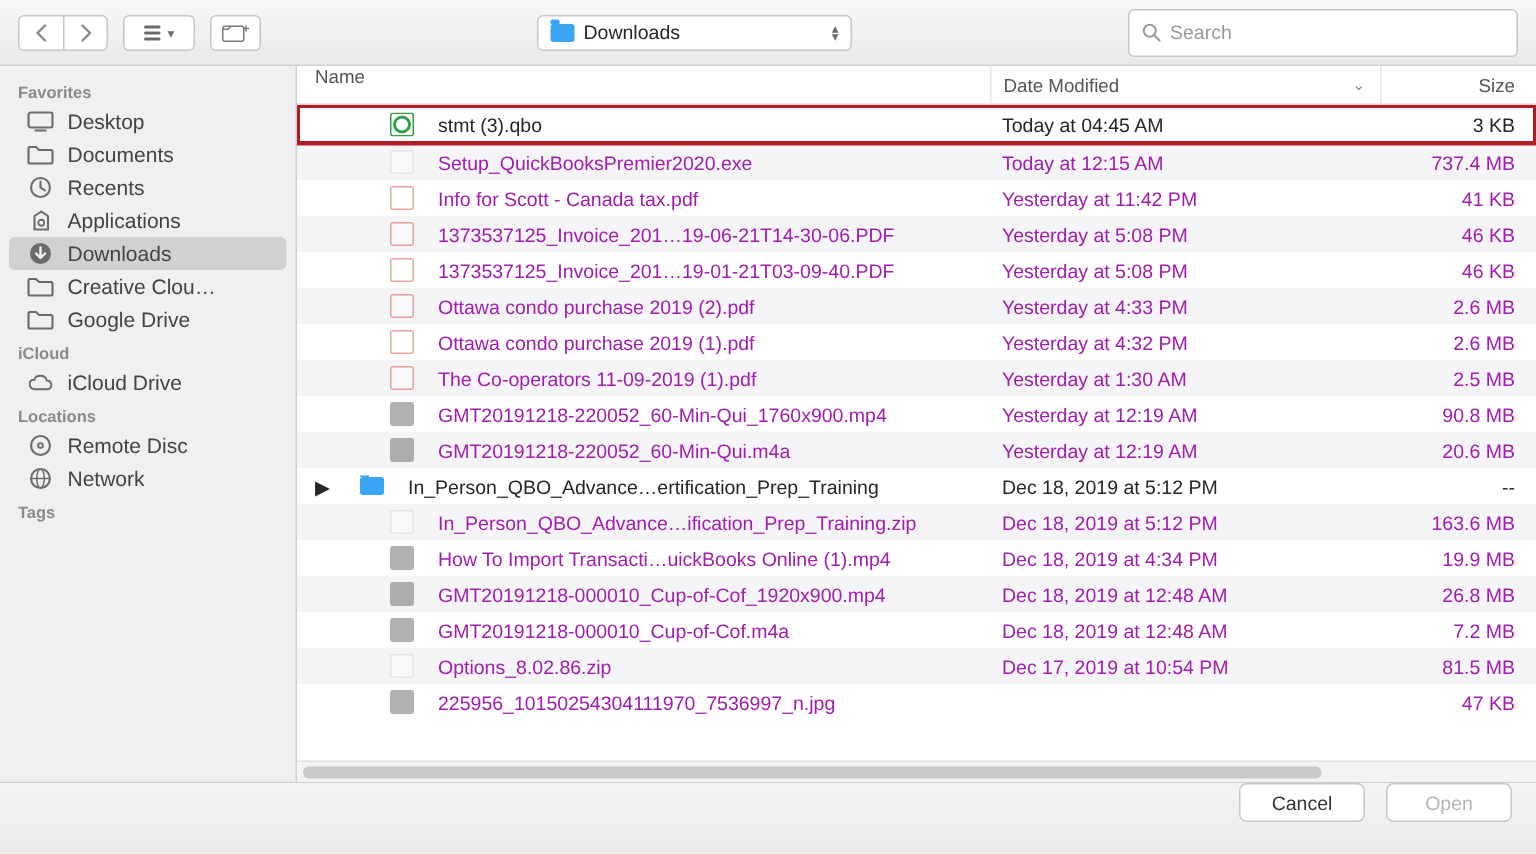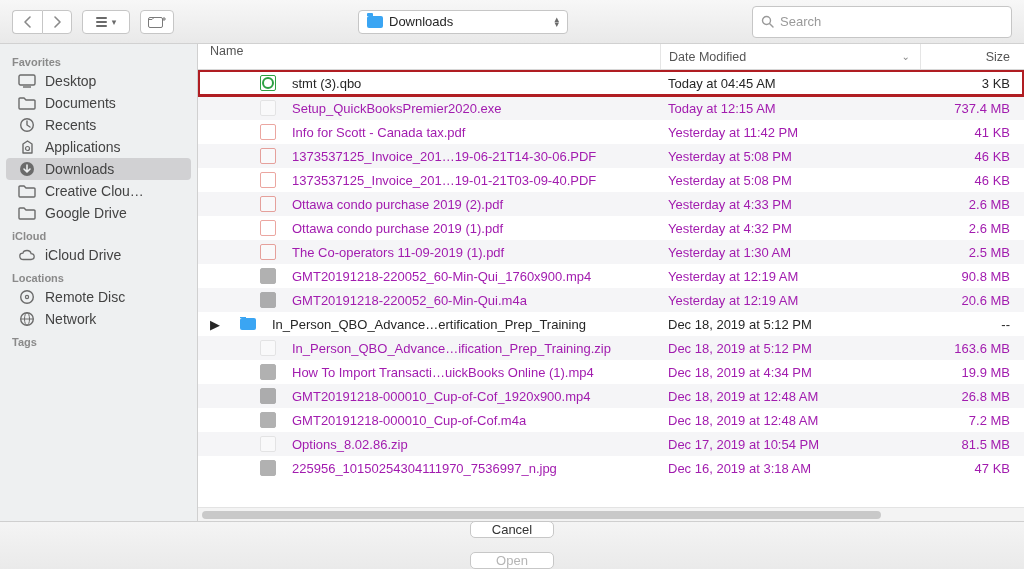--- a/index.html
+++ b/index.html
@@ -120,21 +120,21 @@
   .fic.mov{background:#555;border-color:#555;}
   .fic.zip{background:#fff;}
   .fic.qbo{border-color:#2ea043;}
   .fic.qbo:after{content:"";position:absolute;inset:0;margin:auto;width:8px;height:8px;border:2px solid #2ea043;border-radius:50%;}
   .scrollbar{
     height:14px;border-top:1px solid #e3e3e3;background:#f3f3f3;display:flex;align-items:center;padding:0 4px;
   }
   .thumb{height:8px;width:83%;background:#c9c9c9;border-radius:4px;}
   .footer{
     height:48px;background:linear-gradient(#f4f4f4,#eaeaea);border-top:1px solid #cfcfcf;
-    display:flex;align-items:center;justify-content:flex-end;gap:14px;padding:0 16px;flex-direction:column;
+    display:flex;align-items:flex-start;justify-content:flex-end;gap:14px;padding:0 16px;
   }
   .fbtn{
     min-width:84px;height:26px;border:1px solid #c7c7c7;border-radius:5px;background:#fff;font-size:13px;color:#333;
     display:inline-flex;align-items:center;justify-content:center;
   }
   .fbtn.disabled{color:#b5b5b5;}
   svg{display:block;}
 </style>
 </head>
 <body>
@@ -450,21 +450,20 @@
           <div class="c-date">Dec 17, 2019 at 10:54 PM</div>
           <div class="c-size">81.5 MB</div>
         </div>
         <div class="row dim">
           <div class="c-name">
             <span class="disc"></span>
             <span style="width:4px"></span>
             <span class="fic mov"></span>
             <span>225956_10150254304111970_7536997_n.jpg</span>
           </div>
-          <div class="c-date">Dec 16, 2019 at 3:18 AM</div>
           <div class="c-size">47 KB</div>
         </div>
       </div>
     <div class="scrollbar">
       <div class="thumb"></div>
     </div>
   </div>
 </div>
 
 <div class="footer">

